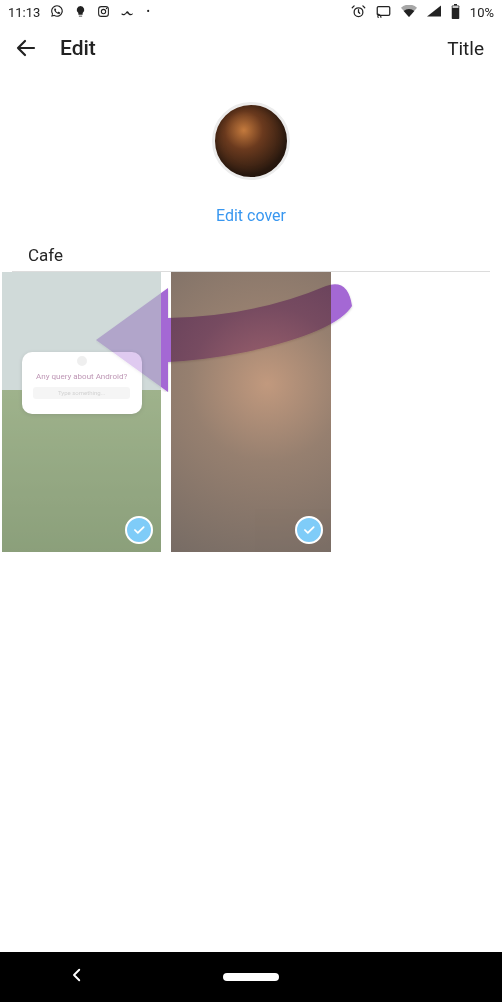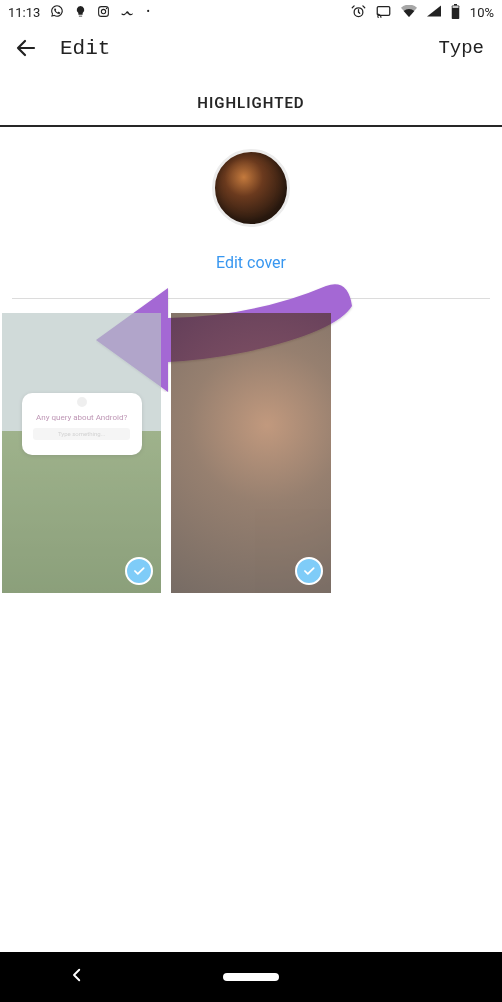--- a/index.html
+++ b/index.html
@@ -17,21 +17,20 @@
   }
   .status-left, .status-right { display: flex; align-items: center; gap: 10px; }
   .status-left span, .status-right span { line-height: 1; }
 
   
   .app-header {
     display: flex;
     align-items: center;
     justify-content: space-between;
     padding: 12px 18px 10px 14px;
-    font-family: Liberation Mono, monospace;
   }
   .hdr-left { display: flex; align-items: center; gap: 22px; }
   .back-arrow { width: 24px; height: 24px; display:flex; align-items:center; justify-content:center; }
   .hdr-title { font-size: 21px; font-weight: 500; color: #222; }
   .hdr-done { font-size: 19px; font-weight: 400; color: #222; }
 
   
   .tabs {
     display: flex;
     margin-top: 10px;
@@ -86,21 +85,20 @@
     position: absolute;
     left: 96px;
     top: 272px;
     pointer-events: none;
   }
 
   
   .story-grid {
     display: flex;
     gap: 10px;
-    margin-top: 14px;
     padding: 0 2px;
   }
   .story {
     flex: 1;
     height: 280px;
     position: relative;
     opacity: 0.65;
   }
   .story1 { background: linear-gradient(#b8c7c6 0%, #b8c7c6 42%, #6c8a4f 42%, #4e6d35 100%); }
   .story2 { background: radial-gradient(circle at 60% 40%, #a06238 0%, #5e3b22 40%, #2d1c11 100%); }
@@ -226,33 +224,33 @@
 
 <div class="app-header">
   <div class="hdr-left">
     <div class="back-arrow">
       <svg width="26" height="26" viewBox="0 0 24 24">
           <path fill="none" stroke="#222" stroke-width="2.2" stroke-linecap="round" stroke-linejoin="round" d="M20 12H4m0 0 7-7m-7 7 7 7"></path>
         </svg>
     </div>
     <div class="hdr-title">Edit</div>
   </div>
-  <div class="hdr-done">Type</div>
+  <div class="hdr-done">Title</div>
 </div>
 
 <div class="tabs">
-  <div class="tab active">HIGHLIGHTED</div>
 </div>
 
 <div class="cover-section">
   <div class="cover-circle"></div>
   <span class="edit-cover">Edit cover</span>
 </div>
 
 <div class="title-block">
+  <div class="title-value">Cafe</div>
 </div>
 
 <svg class="annotation-arrow" width="260" height="120" viewBox="0 0 260 120">
   <defs>
       <filter id="sh">
         <feDropShadow dx="0" dy="1" stdDeviation="1" flood-opacity="0.2"></feDropShadow>
       </filter>
     </defs>
   <path fill="#A467D4" filter="url(#sh)" d="
     M 0 68

